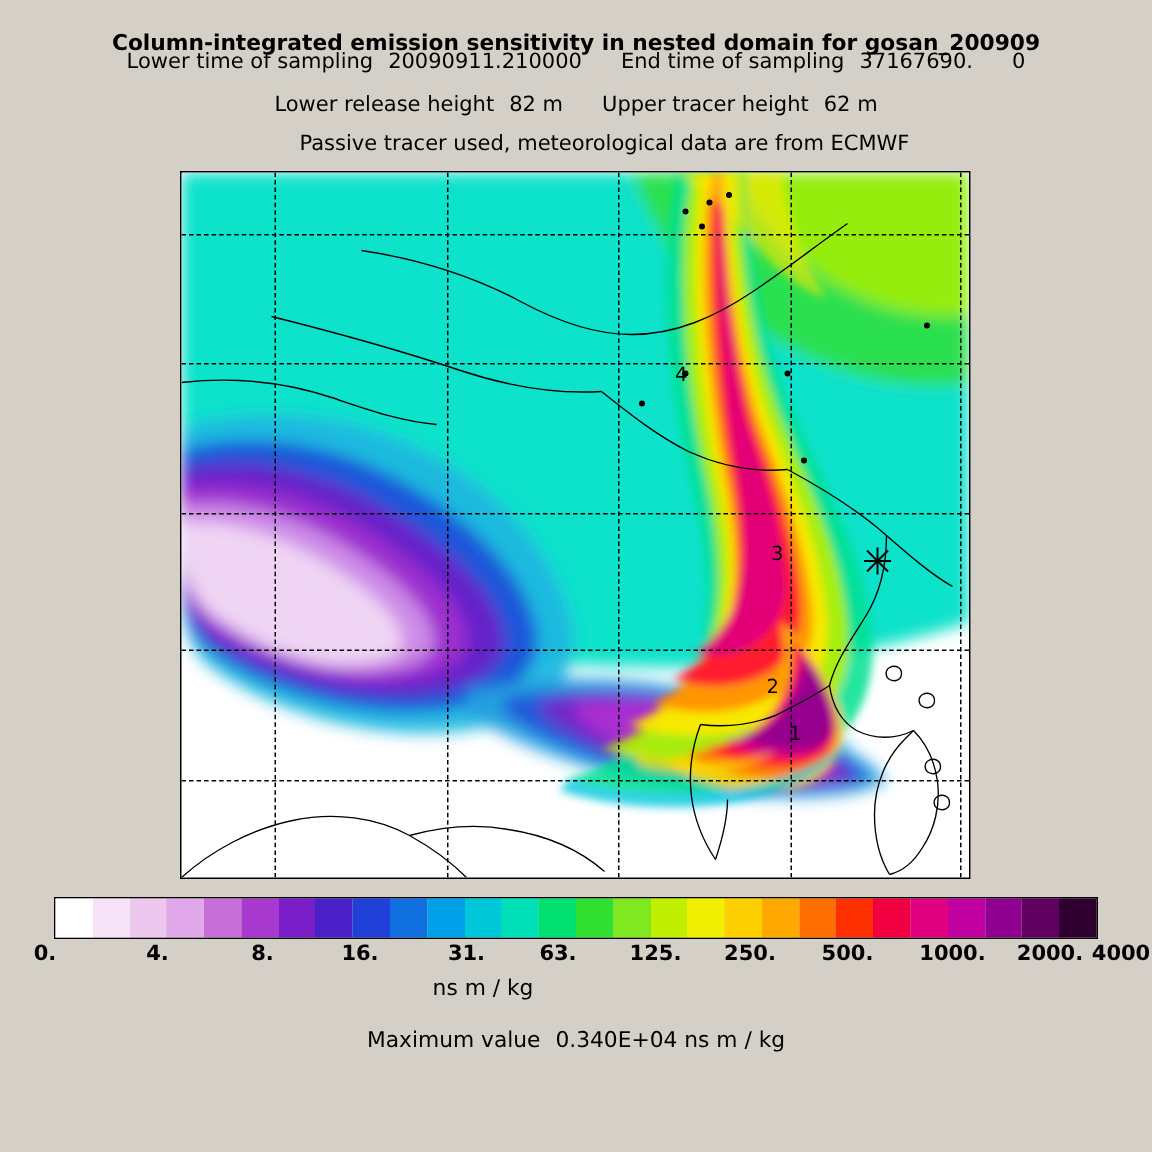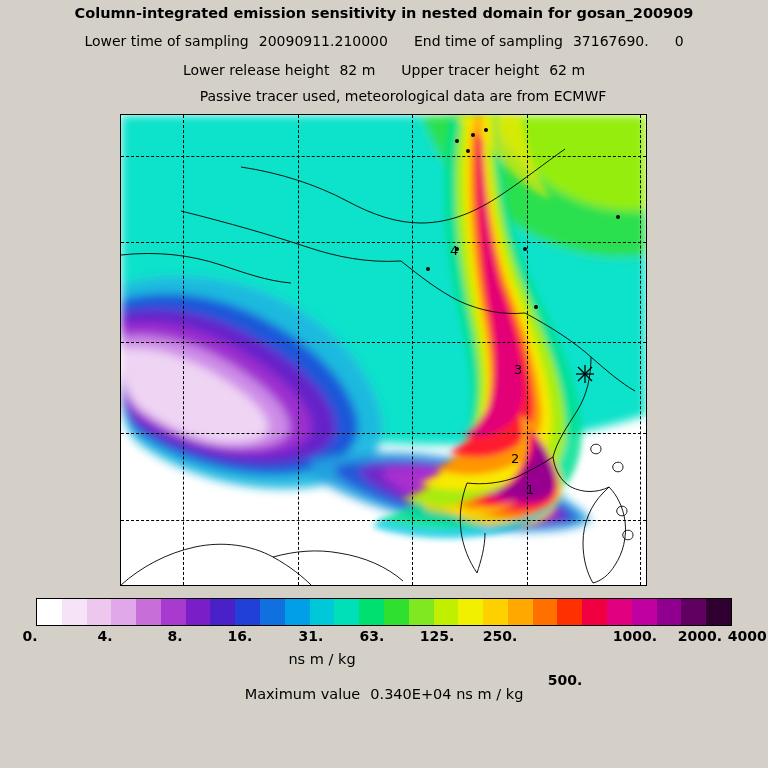--- a/index.html
+++ b/index.html
@@ -6,21 +6,21 @@
   body{
     width:768px;height:768px;
     background:#d4d0c8;
     font-family:"DejaVu Sans", sans-serif;
     overflow:hidden;
   }
   .page{position:relative;width:768px;height:768px;}
 
   
   .title{
-    position:absolute;top:5px;left:0;width:768px;text-align:center;
+    position:absolute;top:21px;left:0;width:768px;text-align:center;
     font-size:14.5px;font-weight:bold;color:#000;
   }
   .hdr-line{
     position:absolute;left:0;width:768px;text-align:center;
     font-size:14px;color:#000;
   }
   .hdr-line.l2{top:33px;}
   .hdr-line.l3{top:62px;}
   .hdr-line.l4{top:88px;margin-left:19px;}
   .sp{display:inline-block;width:26px;}
@@ -286,21 +286,21 @@
 
   <div class="cb-ticks">
     <span style="left:30px;">0.</span>
     <span style="left:105px;">4.</span>
     <span style="left:175px;">8.</span>
     <span style="left:240px;">16.</span>
     <span style="left:311px;">31.</span>
     <span style="left:372px;">63.</span>
     <span style="left:437px;">125.</span>
     <span style="left:500px;">250.</span>
-    <span style="left:565px;margin-top:44px;">500.</span>
+    <span style="left:565px;">500.</span>
     <span style="left:635px;">1000.</span>
     <span style="left:700px;">2000.</span>
     <span style="left:750px;">4000.</span>
   </div>
 
   <div class="cb-unit">ns m / kg</div>
 
   <div class="maxval">
     <span>Maximum value</span><span class="sp-sm"></span><span>0.340E+04 ns m / kg</span>
   </div>

